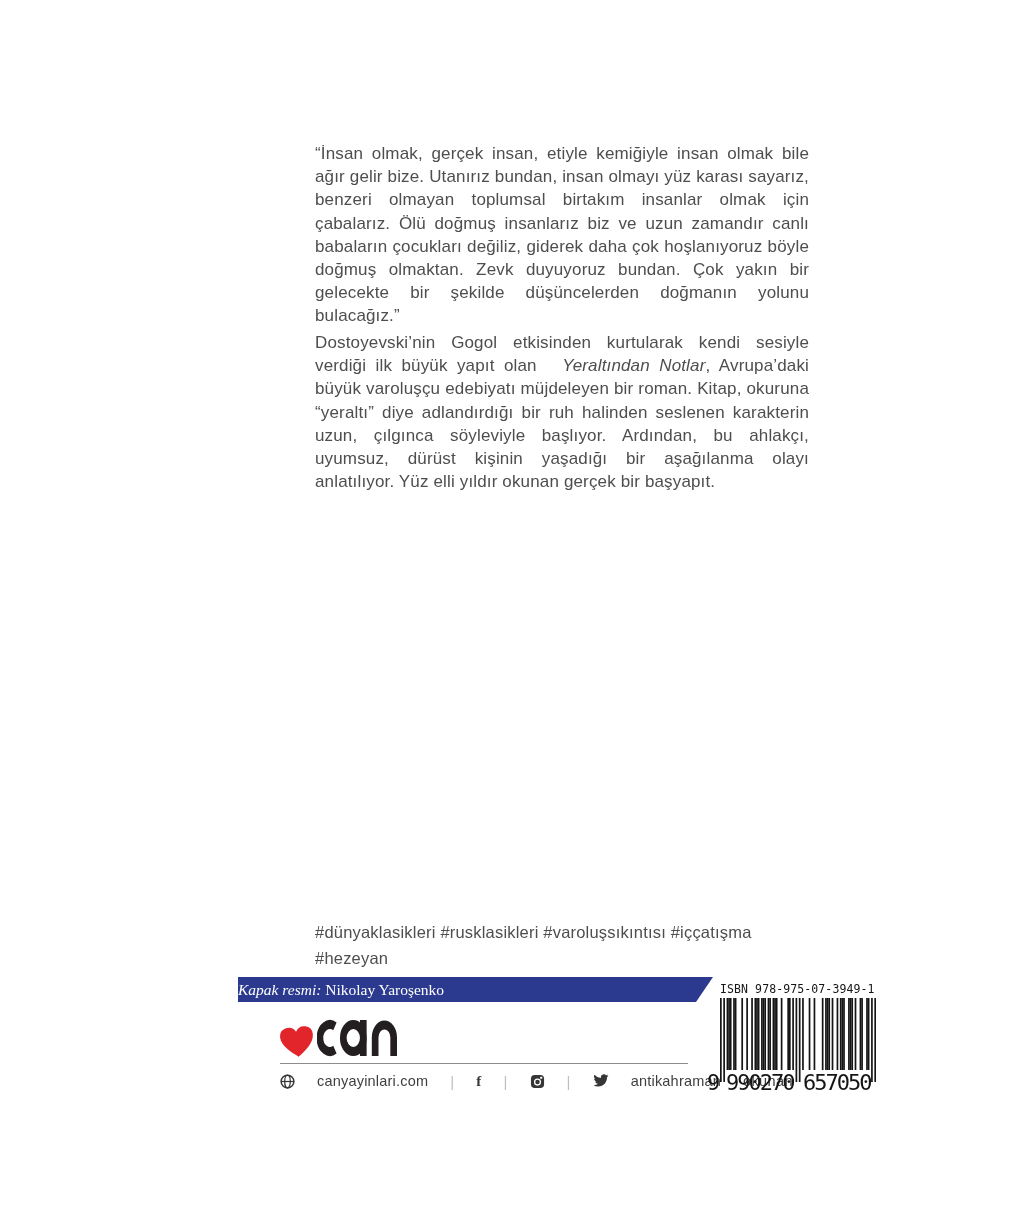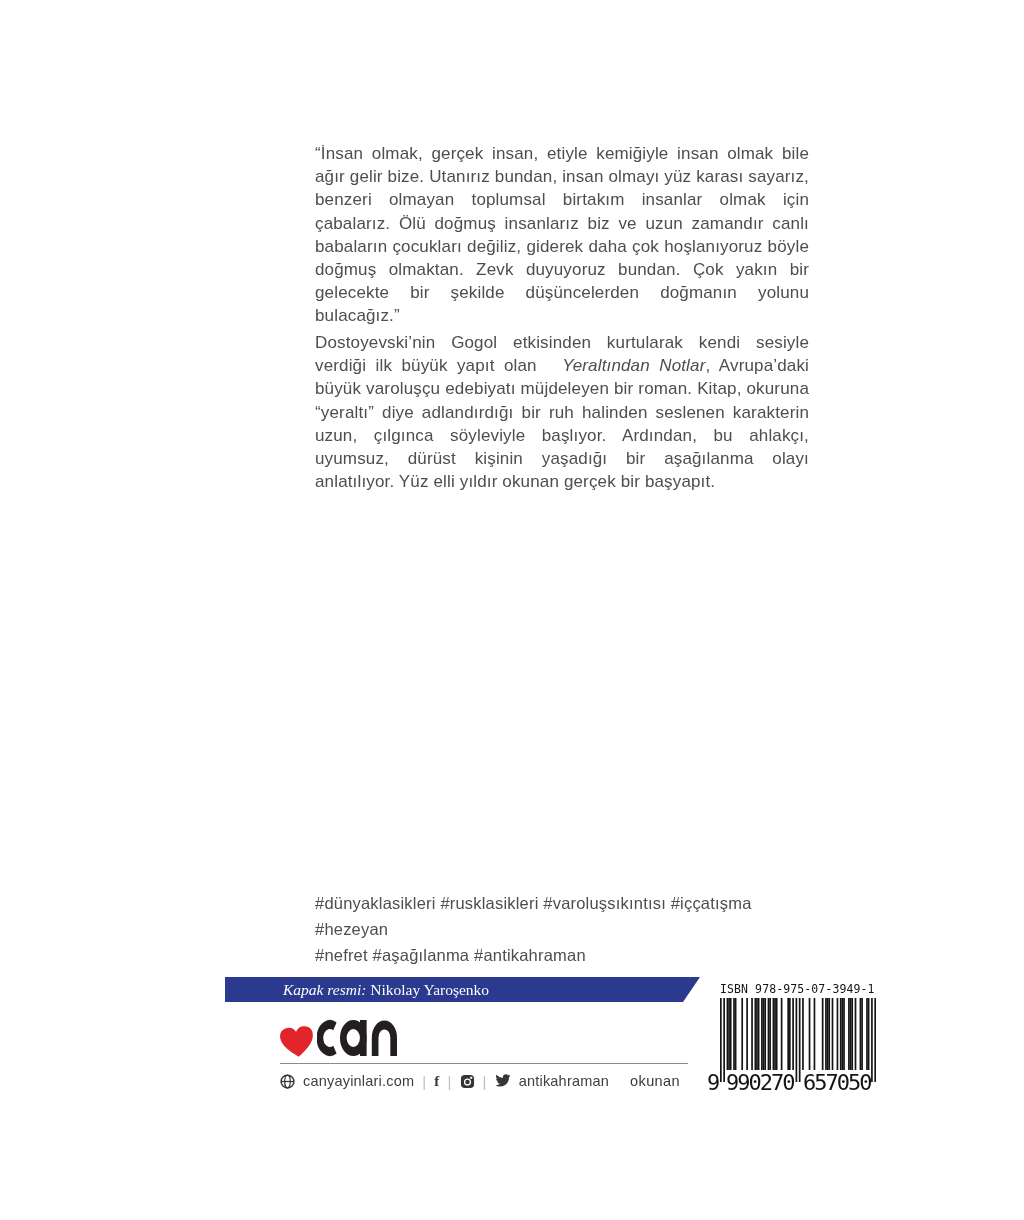--- a/index.html
+++ b/index.html
@@ -10,43 +10,43 @@
   }
   .para {
     position:absolute; left:283px; width:494px;
     text-align:justify; color:#4e4e4e;
     font-size:17px; line-height:23.2px; letter-spacing:0.15px;
   }
   .para .ital { font-style:italic;margin-left:16px; }
   .quote-block { top:125px; }
   .desc-block  { top:314px; }
   .hashtags {
-    position:absolute; left:283px; top:890px; width:500px;
+    position:absolute; left:283px; top:919px; width:500px;
     color:#4e4e4e; font-size:16.5px; line-height:26px; letter-spacing:0.2px;
   }
   .credit-banner {
-    position:absolute; left:193px; top:977px; width:475px; height:25px;
+    position:absolute; left:206px; top:977px; width:475px; height:25px;
     clip-path:polygon(0 0, 100% 0, calc(100% - 17px) 100%, 0 100%);
     color:#ffffff; font-family:"Liberation Serif", serif;
     font-size:15.5px; line-height:25px;
-    padding-left:58px; box-sizing:border-box; white-space:nowrap;
+    box-sizing:border-box; white-space:nowrap;
   }
   .credit-banner .label { font-style:italic; }
   .logo {
     position:absolute; left:246px; top:1018px;
     display:flex; align-items:flex-end;
   }
   .logo .heart { margin-right:1px; margin-bottom:-1px; transform:rotate(-6deg); }
   .rule {
     position:absolute; left:248px; top:1063px; width:408px; height:1px;
     background:#8c8c8c;
   }
   .footer-row {
     position:absolute; left:248px; top:1071px; width:400px; height:20px;
-    display:flex; align-items:center; gap:8px;
+    display:flex; align-items:center; gap:22px;
     color:#3f3f3f; font-size:14.5px; letter-spacing:0.2px;
   }
   .footer-row .sep { color:#bfbfbf; font-size:15px; font-weight:300; }
   .footer-row .fb {
     font-weight:bold; font-size:15px; color:#363636; line-height:1;
     font-family:"Liberation Serif", serif;
   }
   .footer-row .genre { margin-left:auto; color:#3a3a3a; letter-spacing:0.4px; }
   .icon svg { display:block; }
   .barcode-wrap { position:absolute; left:688px; top:982px; width:156px; }

